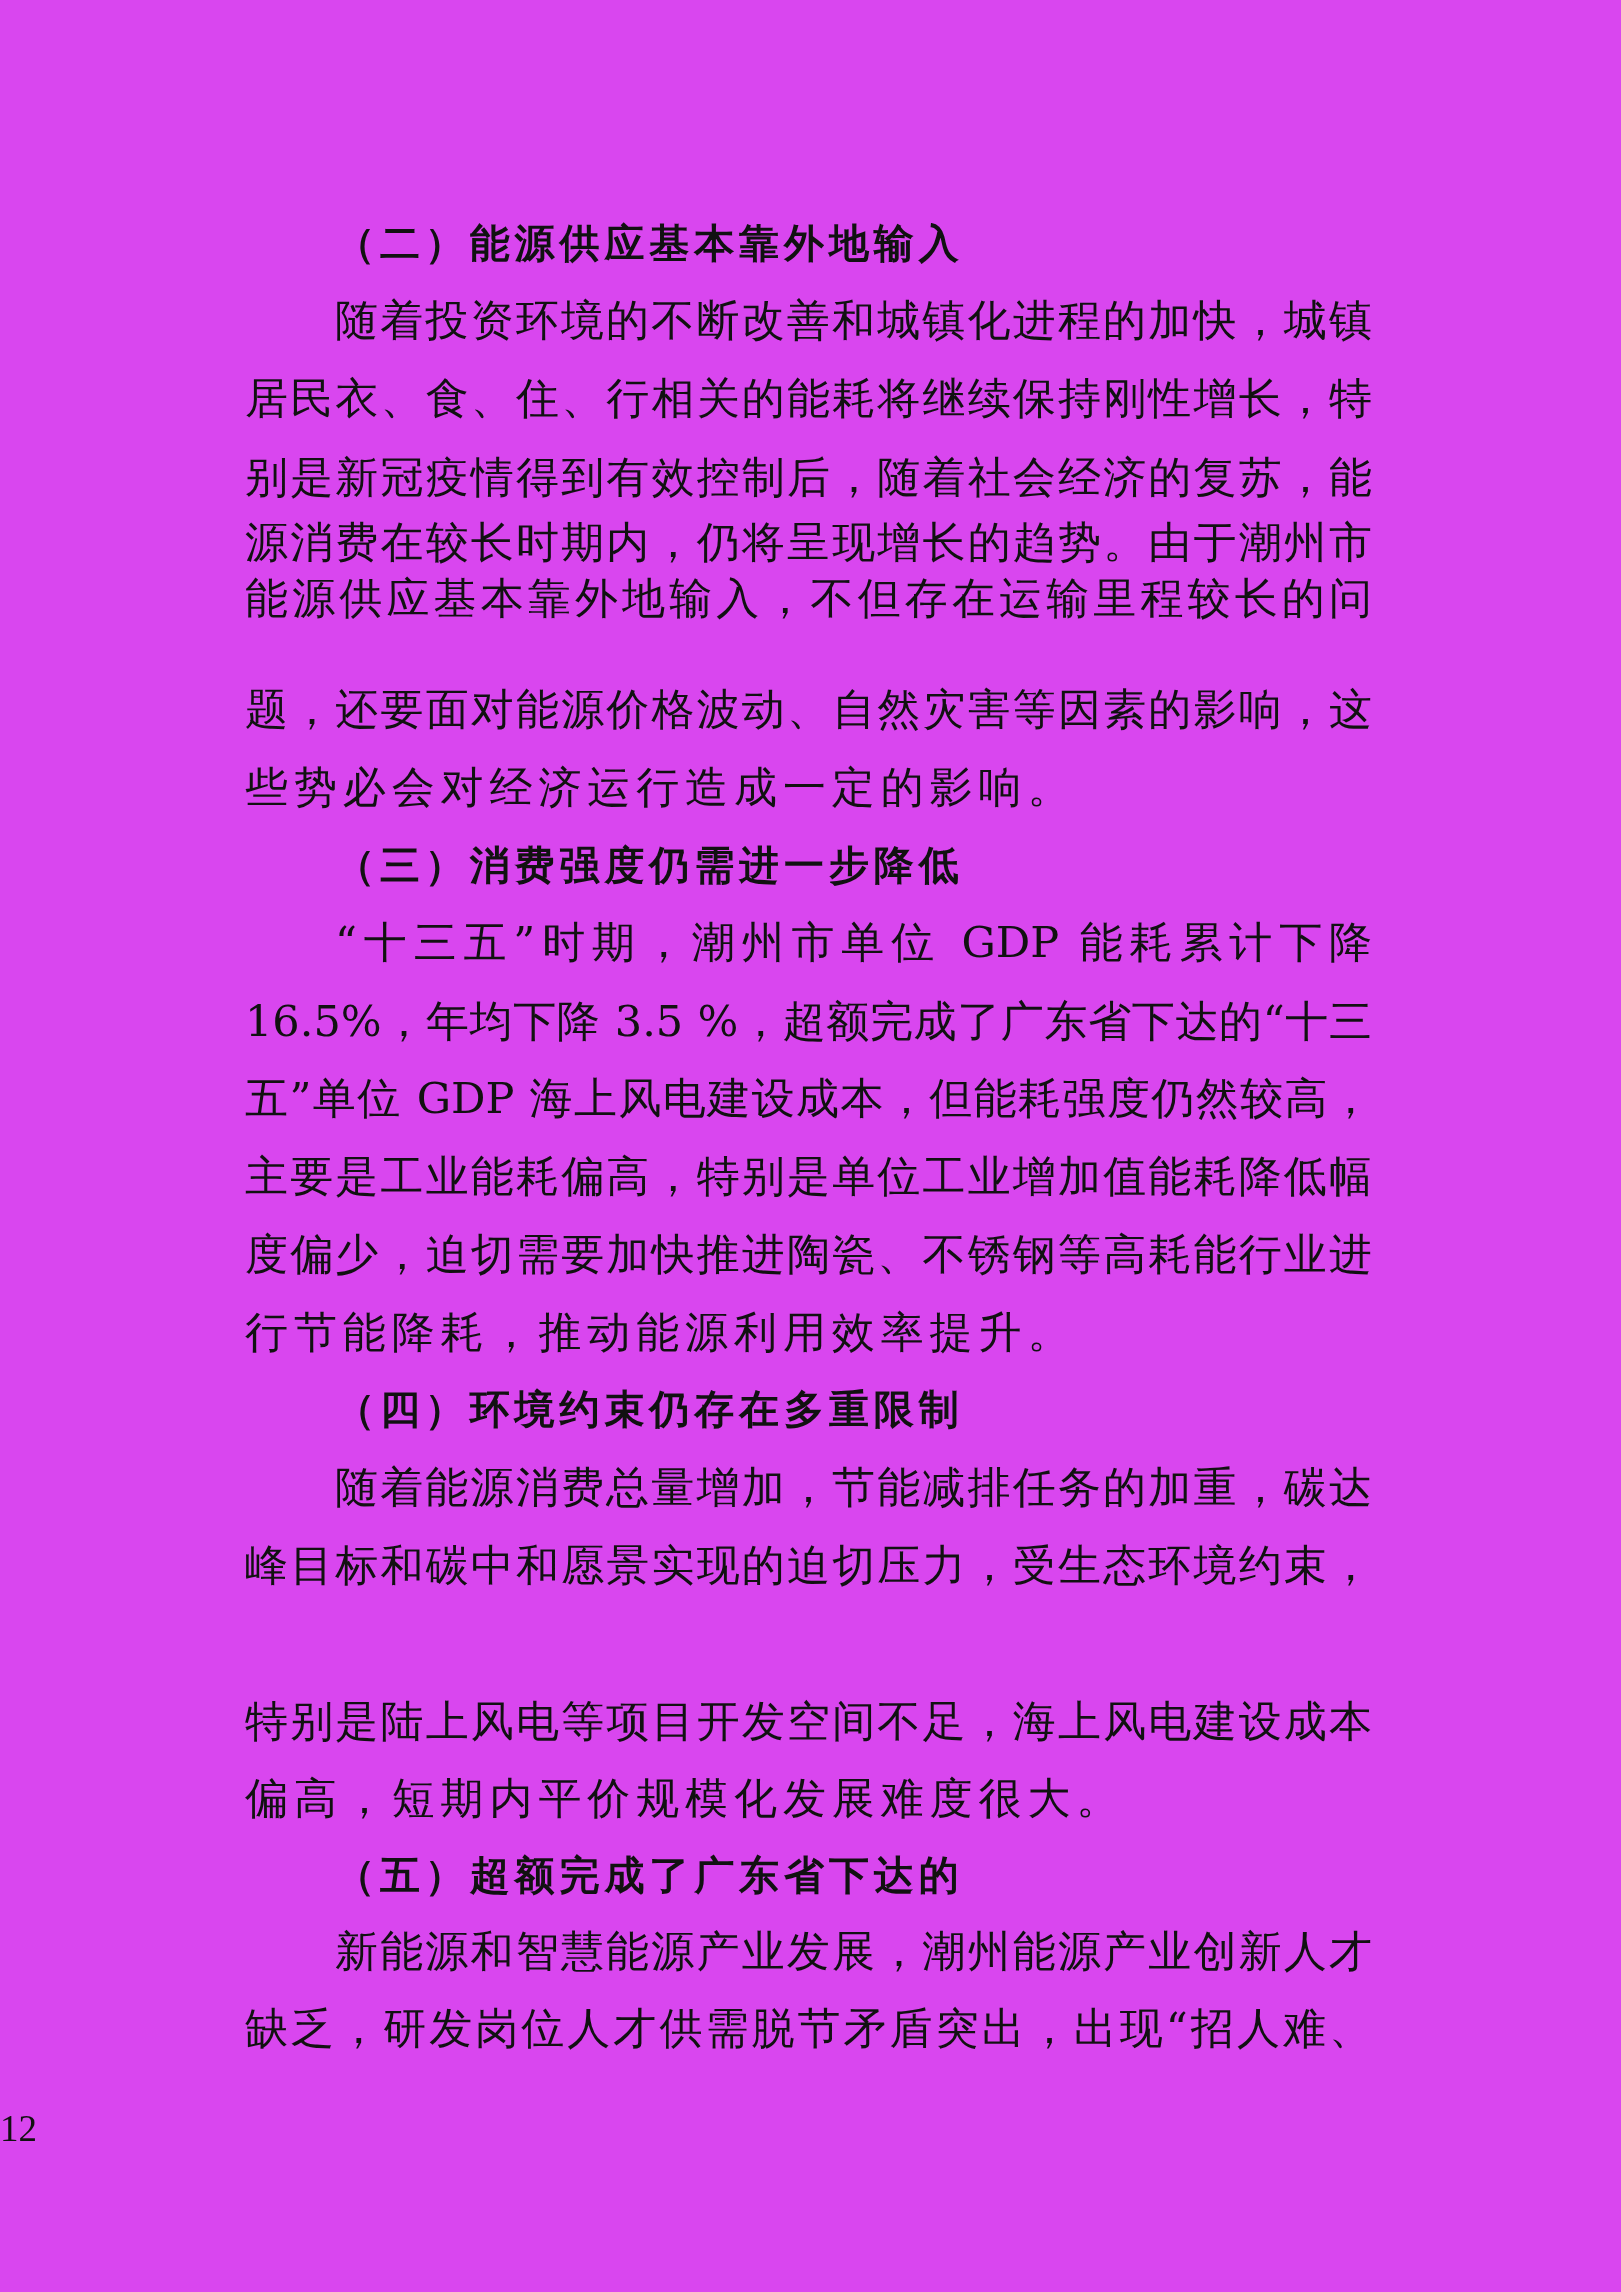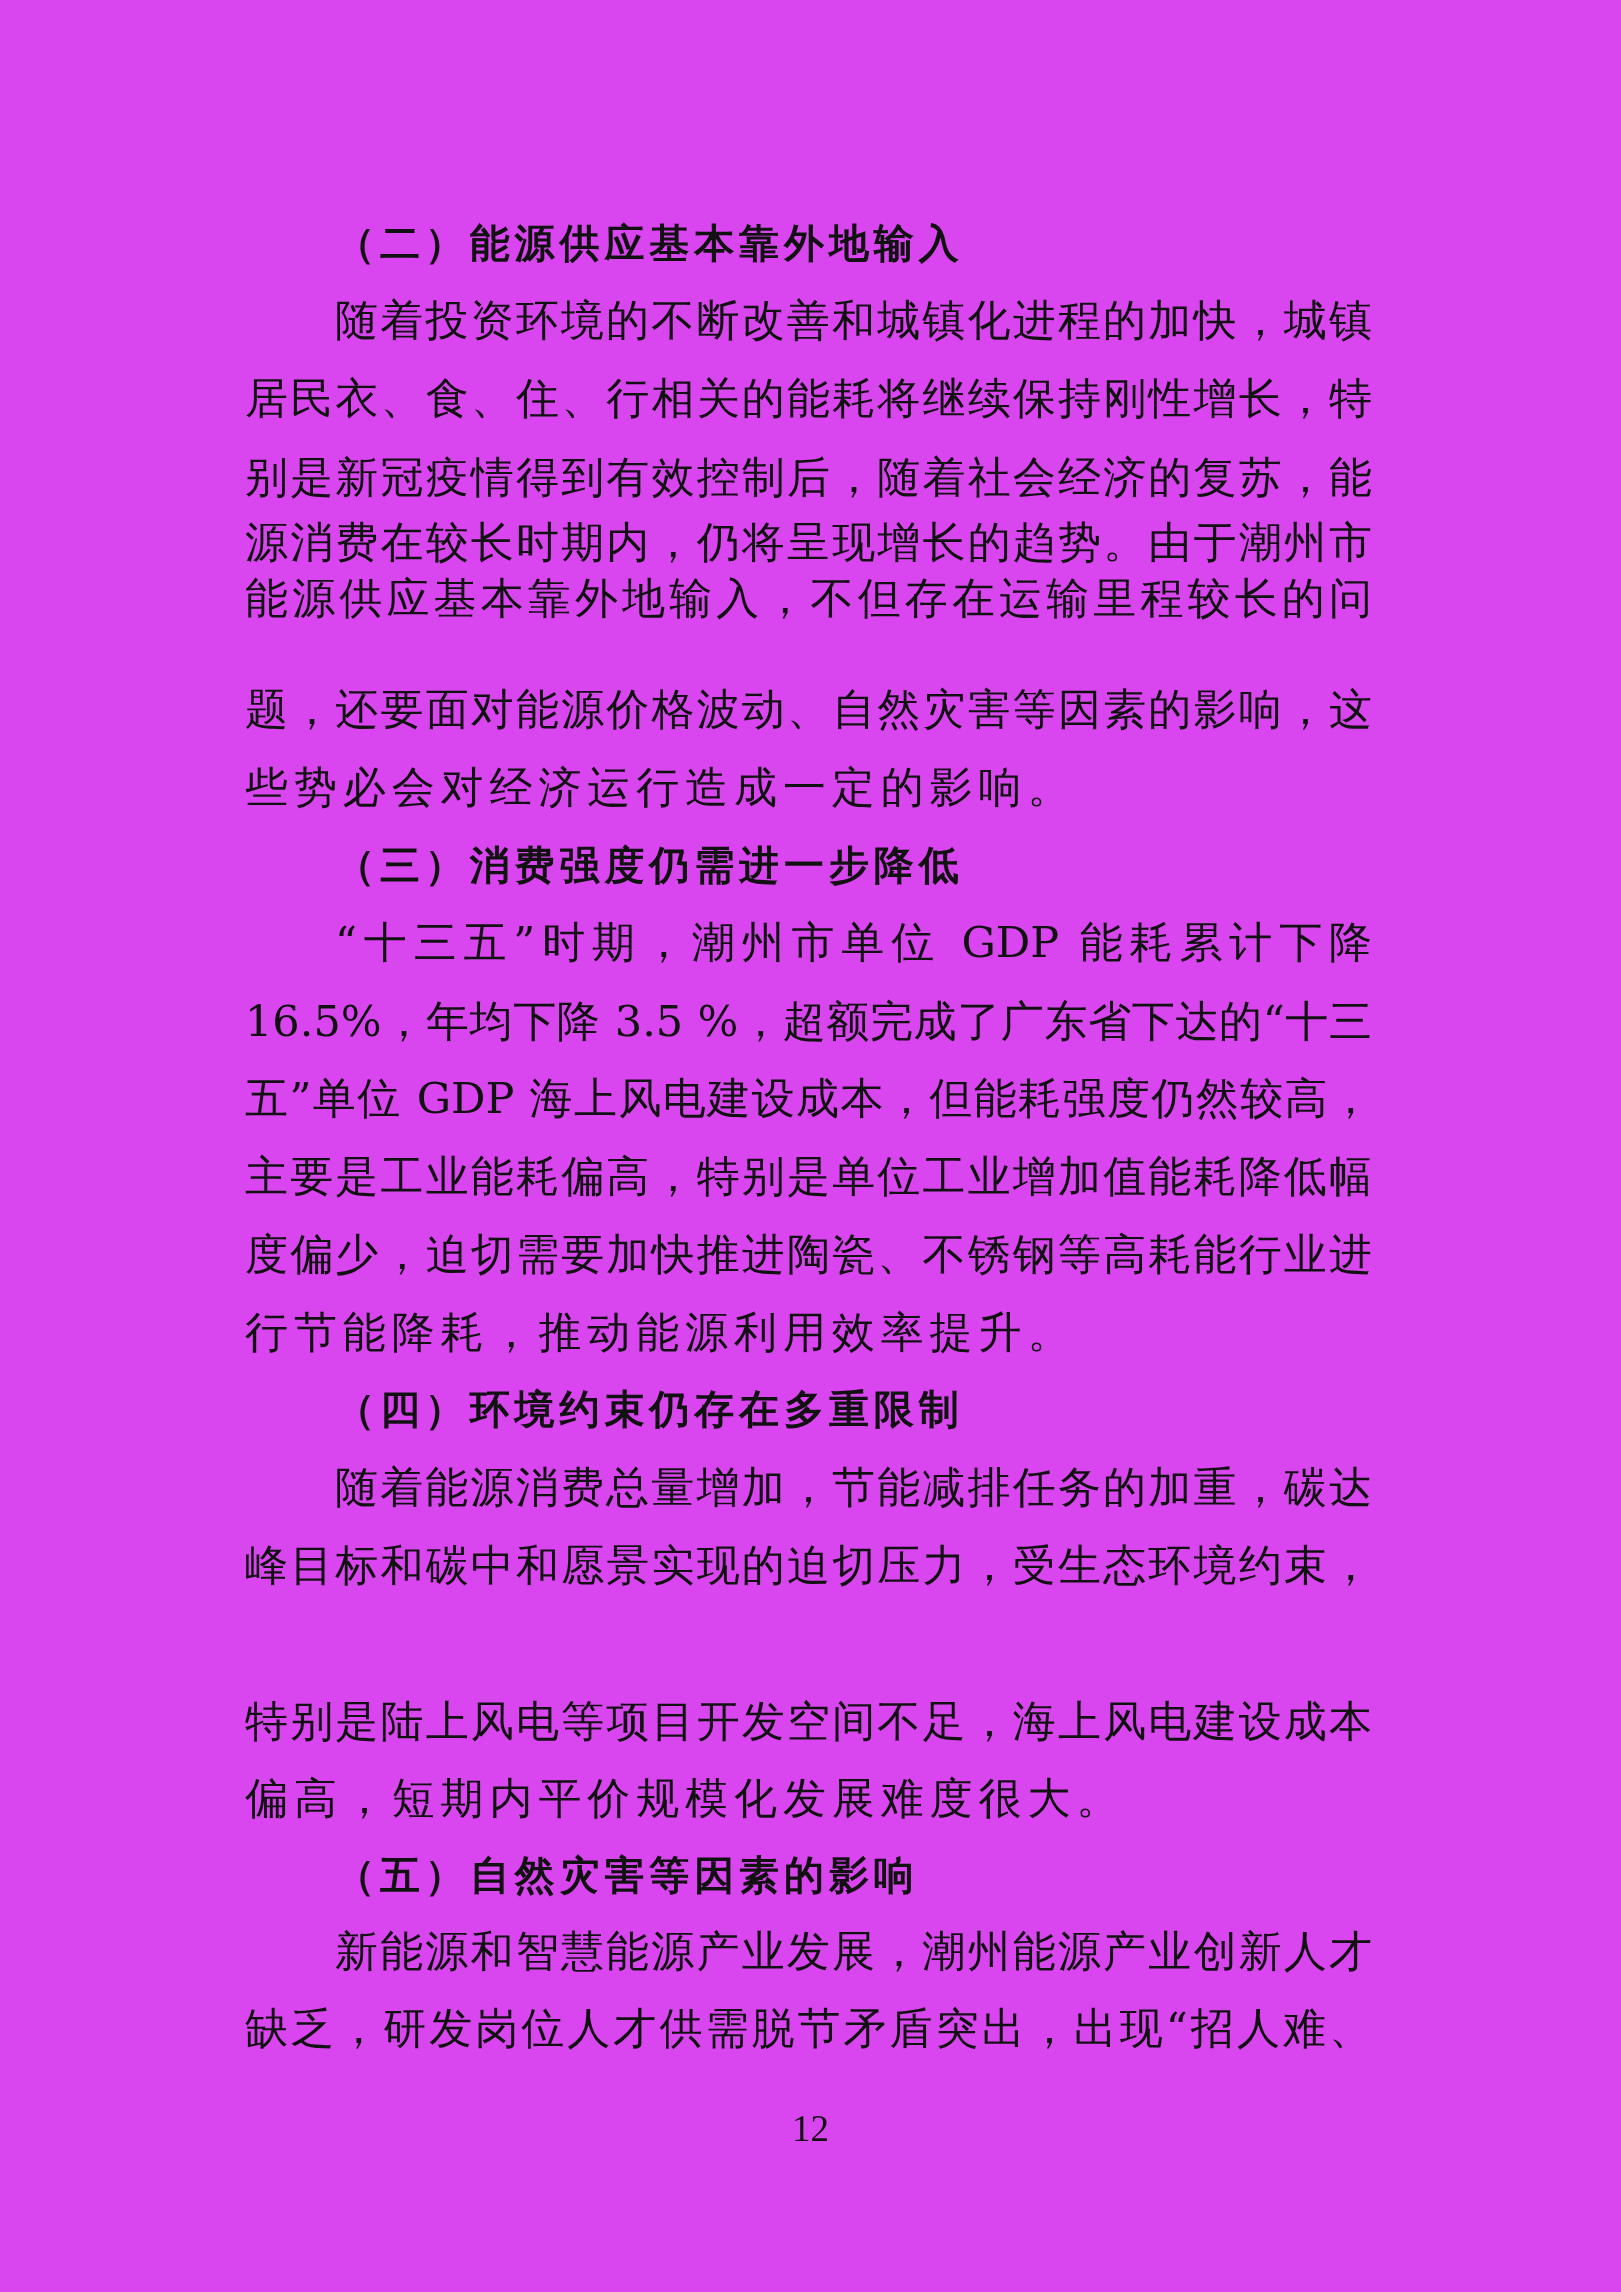--- a/index.html
+++ b/index.html
@@ -50,21 +50,21 @@
     font-size: 40px;
     letter-spacing: 4.9px;
   }
   .page-number {
     position: absolute;
     left: 0;
     width: 1621px;
     top: 2105px;
     height: 47px;
     line-height: 47px;
-    text-align: center;
+    text-align: left;
     font-family: "Liberation Serif", "DejaVu Serif", serif;
     font-size: 37px;
     color: #111111;
   }
 </style>
 </head>
 <body>
 
 <div class="page">
 
@@ -84,19 +84,19 @@
   <div class="line full" style="top:1149px">主要是工业能耗偏高，特别是单位工业增加值能耗降低幅</div>
   <div class="line full" style="top:1227px">度偏少，迫切需要加快推进陶瓷、不锈钢等高耗能行业进</div>
   <div class="line tail" style="top:1305px">行节能降耗，推动能源利用效率提升。</div>
 
   <div class="line indent heading tail" style="top:1382px">（四）环境约束仍存在多重限制</div>
   <div class="line indent full" style="top:1460px">随着能源消费总量增加，节能减排任务的加重，碳达</div>
   <div class="line full" style="top:1538px">峰目标和碳中和愿景实现的迫切压力，受生态环境约束，</div>
   <div class="line full" style="top:1694px">特别是陆上风电等项目开发空间不足，海上风电建设成本</div>
   <div class="line tail" style="top:1771px">偏高，短期内平价规模化发展难度很大。</div>
 
-  <div class="line indent heading tail" style="top:1848px">（五）自然灾害等因素的影响</div>
+  <div class="line indent heading tail" style="top:1848px">（五）超额完成了广东省下达的</div>
   <div class="line indent full" style="top:1924px">新能源和智慧能源产业发展，潮州能源产业创新人才</div>
   <div class="line full" style="top:2001px">缺乏，研发岗位人才供需脱节矛盾突出，出现“招人难、</div>
 
   <div class="page-number">12</div>
 </div>
 
 
 </body></html>

